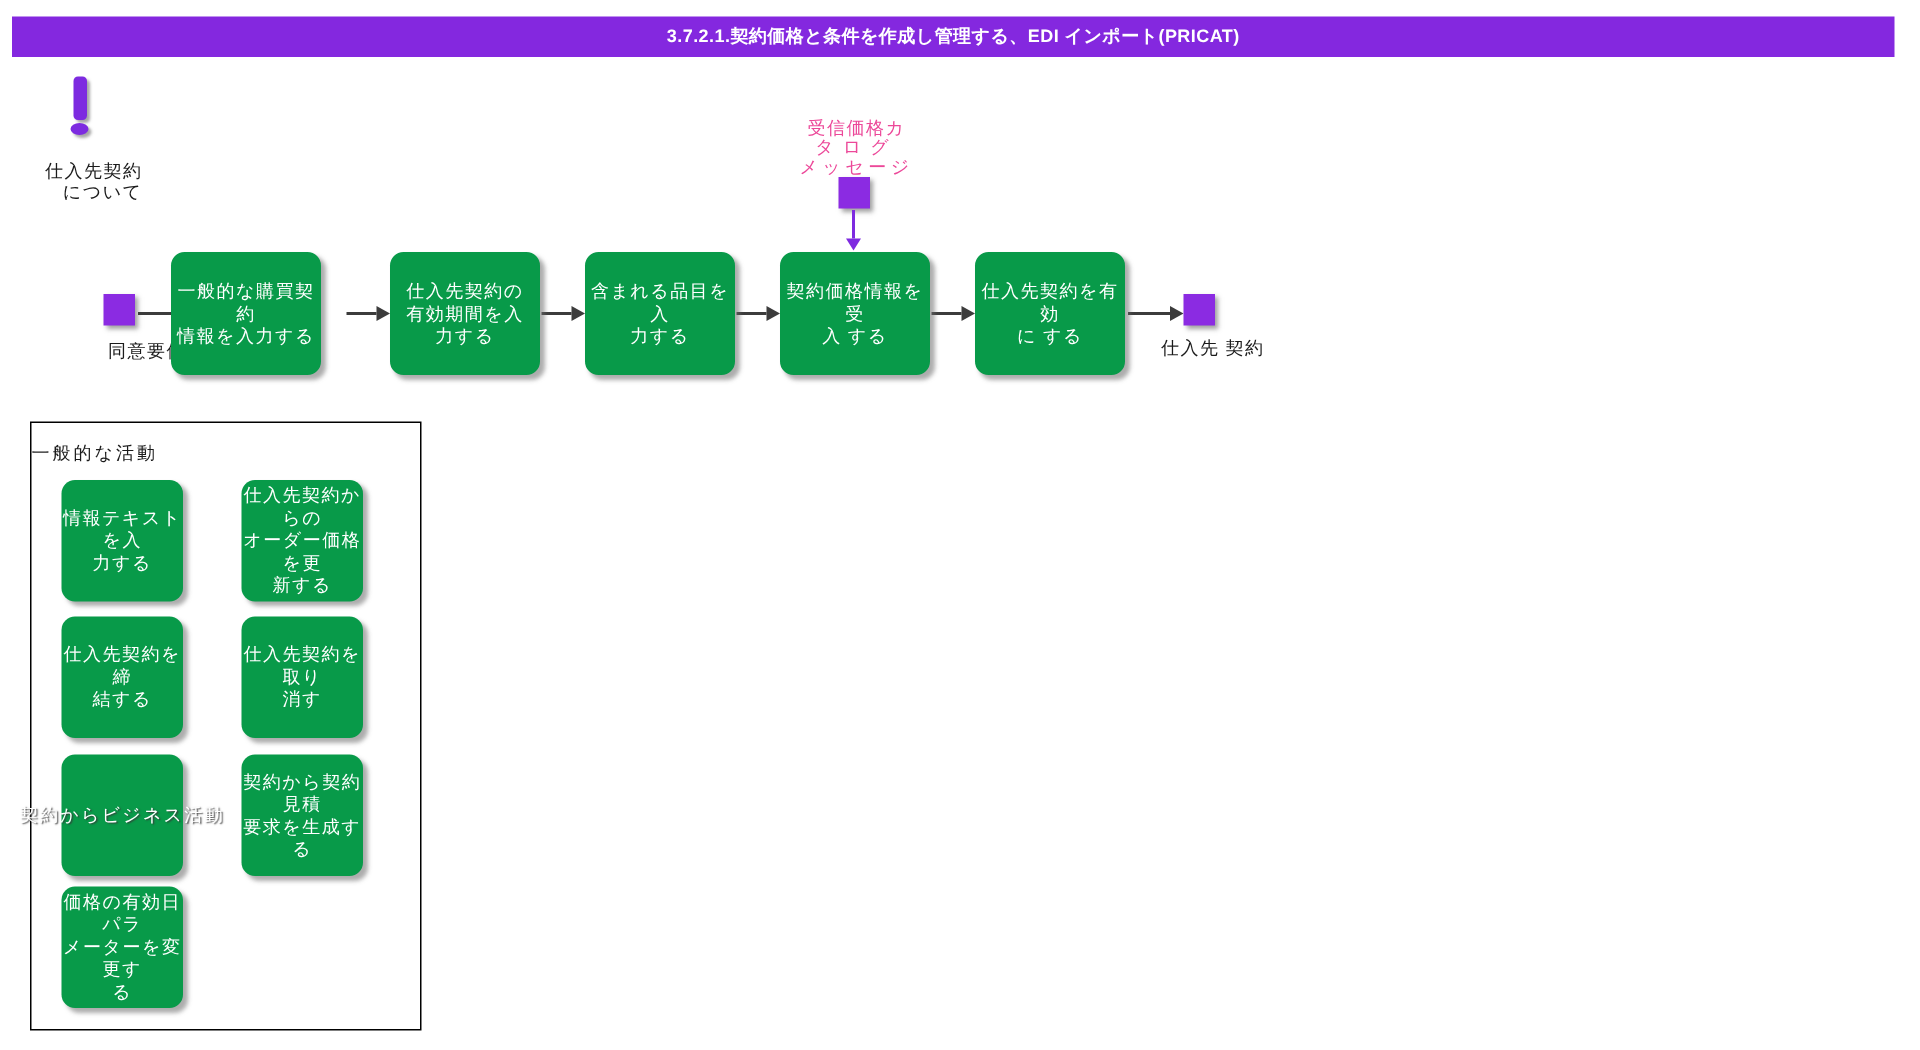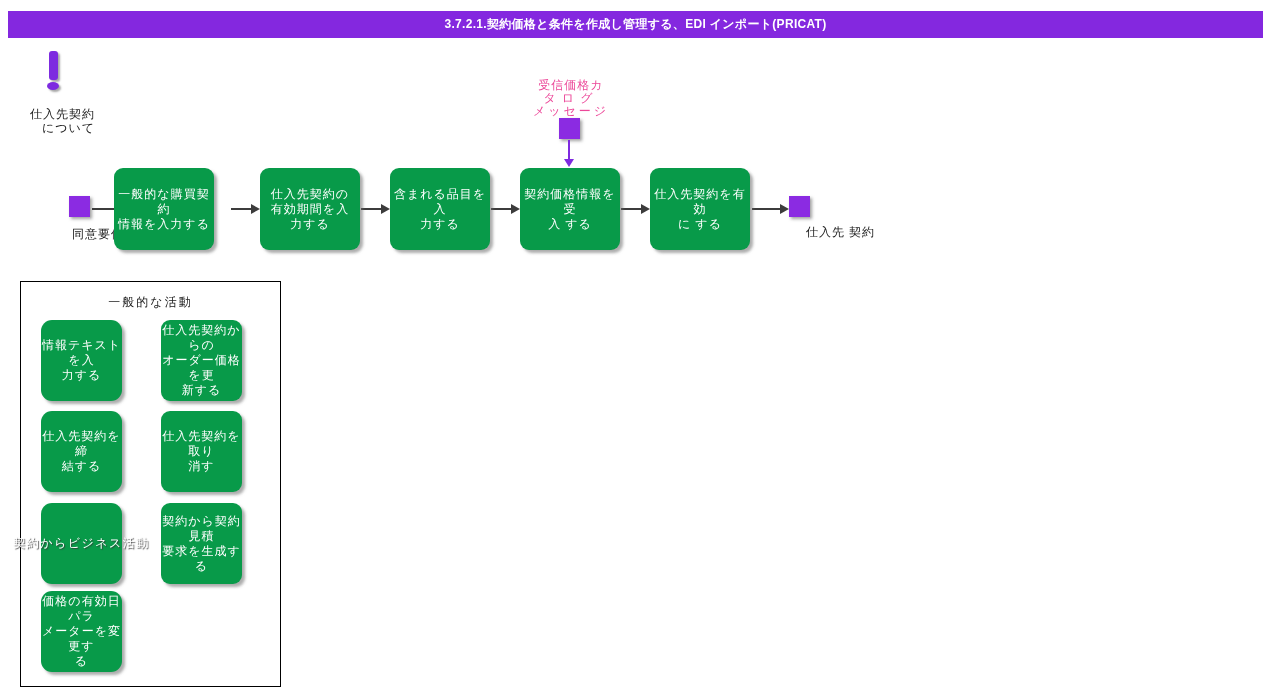--- a/index.html
+++ b/index.html
@@ -57,25 +57,25 @@
   .varrow::after{
     content:"";position:absolute;bottom:-8px;left:-4px;width:0;height:0;
     border-top:8px solid #7e2ae0;
     border-left:5px solid transparent;border-right:5px solid transparent;
   }
   .panel{
     position:absolute;left:20px;top:281px;width:259px;height:404px;
     border:1px solid #000000;background:#ffffff;
   }
   .panel-title{
-    position:absolute;left:0;top:12px;width:100%;text-align:center;
+    position:absolute;left:0;top:12px;width:100%;
     font-size:12px;color:#1b1b1b;letter-spacing:2px;
   }
   .abox{width:81px;height:81px;}
-  .abox.c1{left:20px;border-radius:11px;}
+  .abox.c1{left:20px;}
   .abox.c2{left:140px;}
   .abox.r1{top:38px;}
   .abox.r2{top:129px;}
   .abox.r3{top:221px;}
   .abox.r4{top:309px;}
   .abox.overflow-label{
     white-space:nowrap;overflow:visible;letter-spacing:1.5px;
     text-shadow:1px 1px 1px rgba(55,55,55,0.9);
   }
 </style>
@@ -117,21 +117,21 @@
 有効期間を入
 力する</div>
 <div class="gbox" style="left:390px;top:168px;">含まれる品目を入
 力する</div>
 <div class="gbox" style="left:520px;top:168px;">契約価格情報を受
 入 する</div>
 <div class="gbox" style="left:650px;top:168px;">仕入先契約を有効
 に する</div>
 
 <div class="sq" style="left:789px;top:196px;"></div>
-<div class="label" style="left:789px;top:225px;width:86px;">仕入先 契約</div>
+<div class="label" style="left:757px;top:225px;width:86px;">仕入先 契約</div>
 
 <div class="panel">
   <div class="panel-title">一般的な活動</div>
   <div class="gbox abox c1 r1">情報テキストを入
 力する</div>
   <div class="gbox abox c2 r1">仕入先契約からの
 オーダー価格を更
 新する</div>
   <div class="gbox abox c1 r2">仕入先契約を締
 結する</div>

